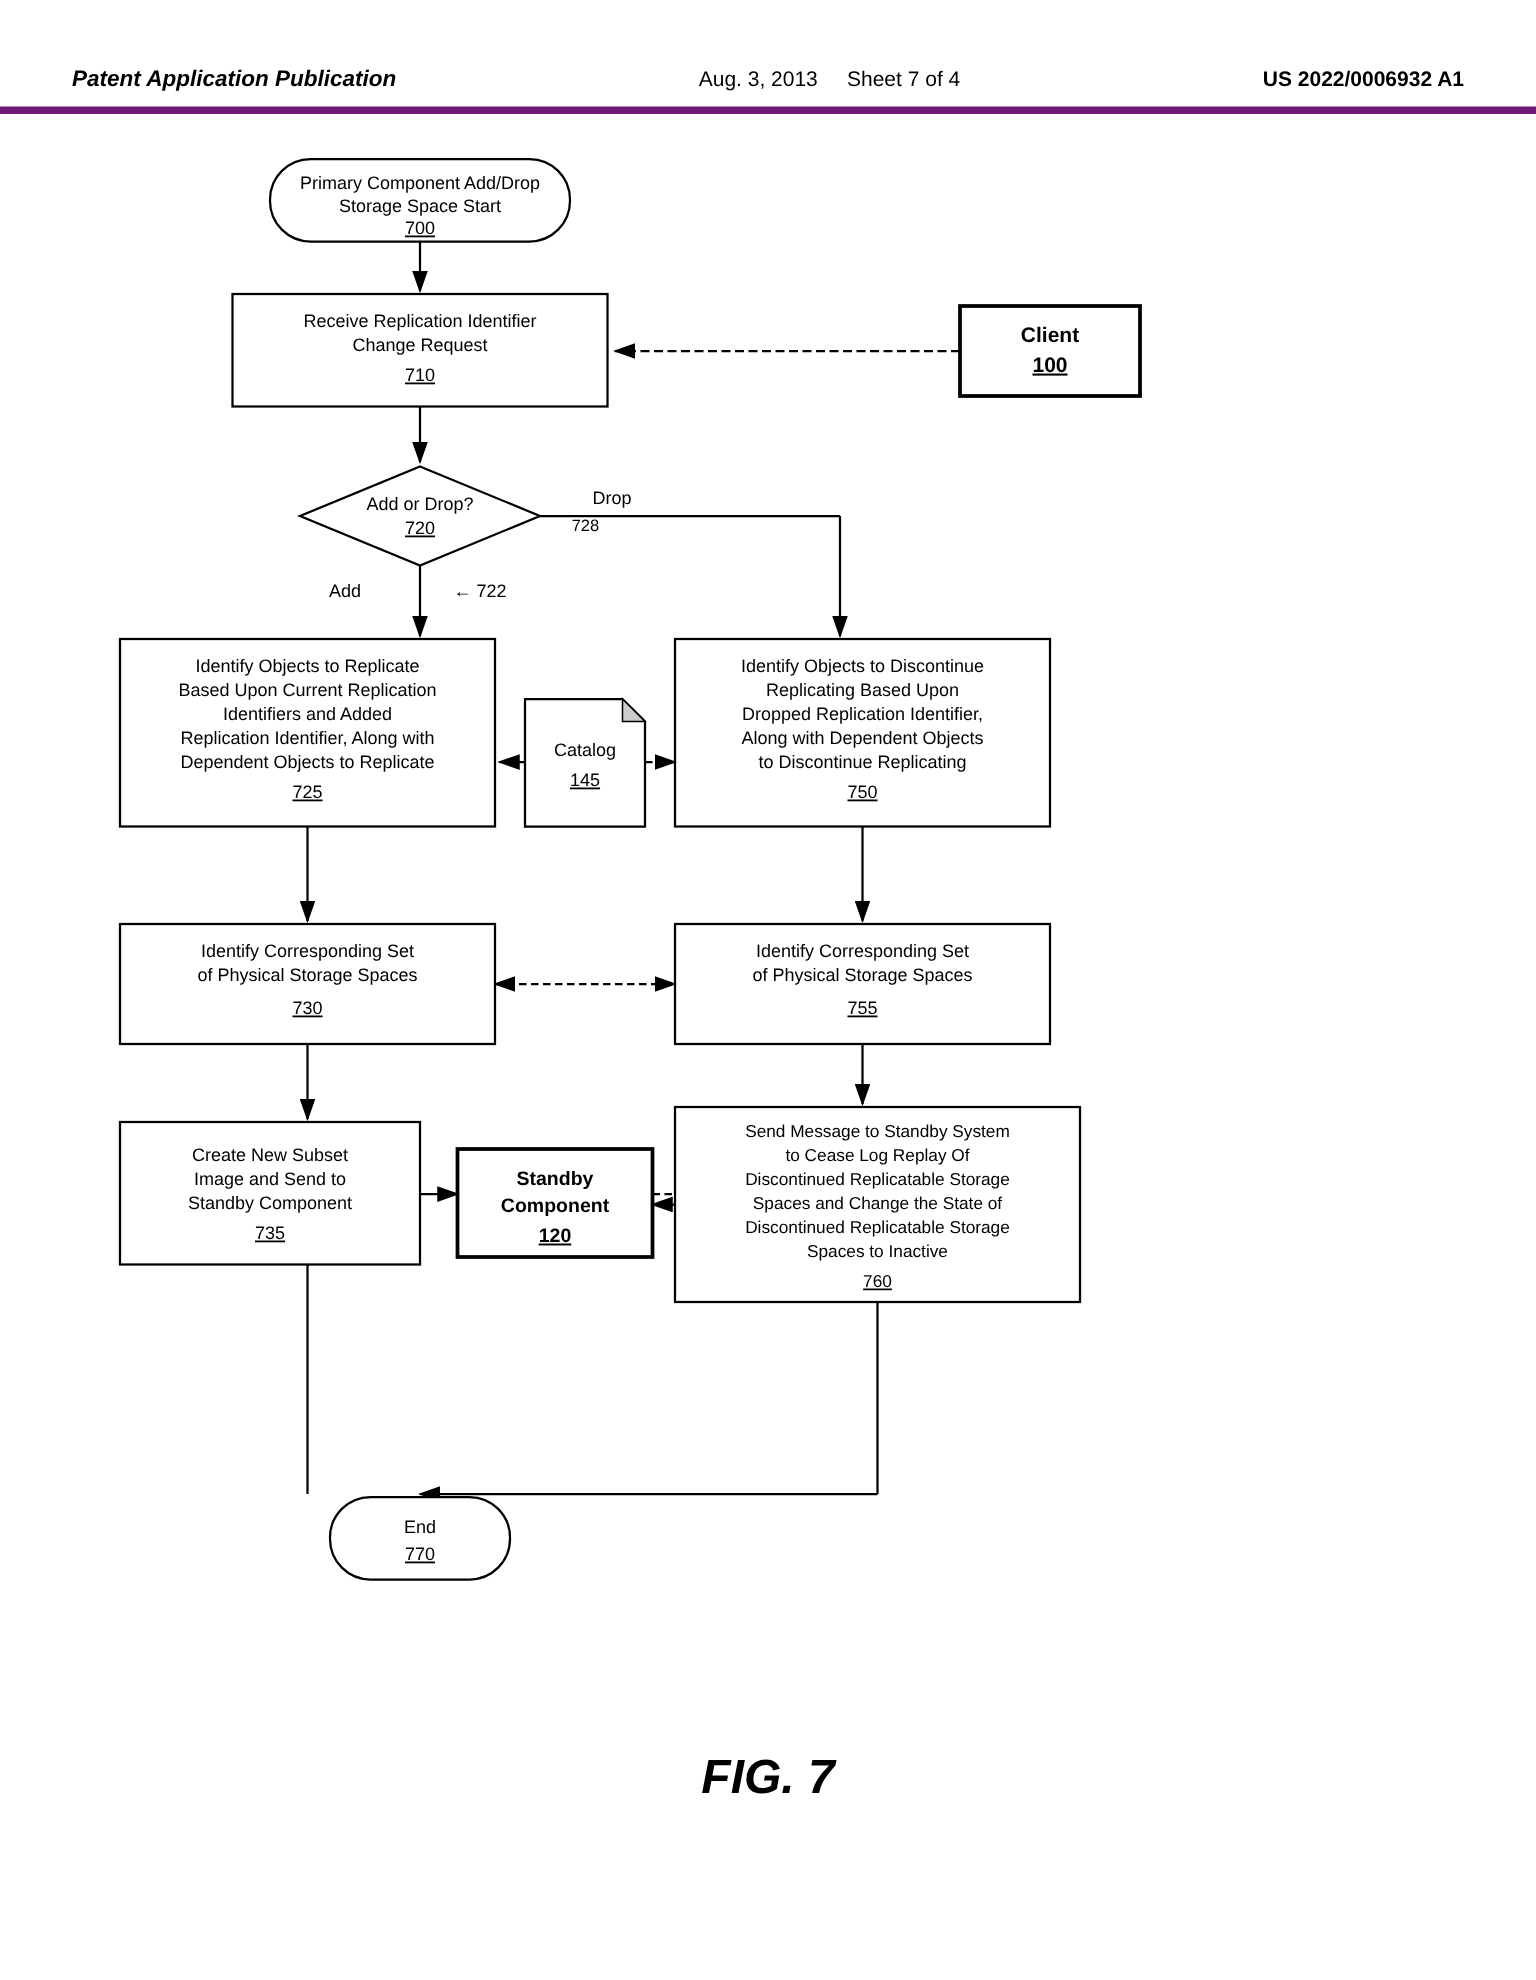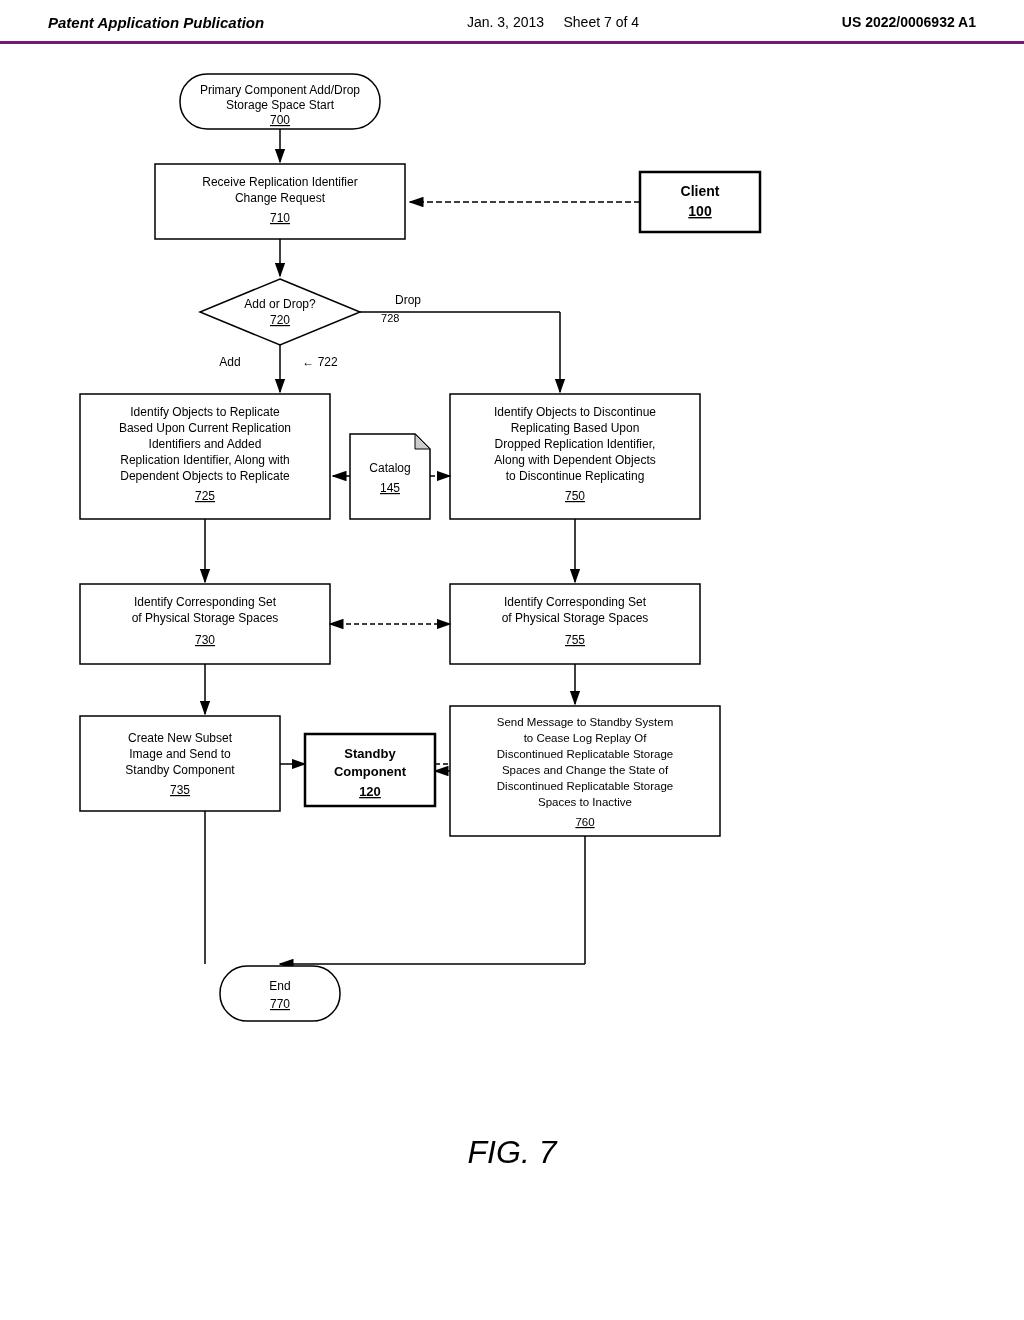--- a/index.html
+++ b/index.html
@@ -9,22 +9,22 @@
       width: 1024px;
       min-height: 1320px;
       position: relative;
       overflow-x: hidden;
     }
 
     .page-header {
       display: flex;
       justify-content: space-between;
       align-items: flex-start;
-      padding: 14px 48px 10px 48px;
-      border-bottom: 3px solid #701a75;
+      padding: 44px 48px 10px 48px;
+      border-bottom: 5px solid #701a75;
     }
 
     .header-left {
       font-size: 15px;
       font-weight: bold;
       font-style: italic;
     }
 
     .header-center {
       font-size: 14px;
@@ -46,36 +46,36 @@
     svg.diagram-svg {
       position: absolute;
       top: 0; left: 0;
       width: 100%;
       height: 100%;
     }
 
     .figure-label {
       text-align: center;
       font-size: 32px;
-      font-weight: normal;
+      font-weight: bold;
       font-style: italic;
       padding: 10px 0 20px 0;
     }
 
     text {
       font-family: Arial, sans-serif;
     }
   </style>
 </head>
 <body>
 
 <div class="page-header">
   <div class="header-left">Patent Application Publication</div>
   <div class="header-center">
-    <span>Jan. 3, 2013</span>&nbsp;&nbsp;&nbsp;&nbsp;
+    <span>Aug. 3, 2013</span>&nbsp;&nbsp;&nbsp;&nbsp;
     <span>Sheet 7 of 4</span>
   </div>
   <div class="header-right">US 2022/0006932 A1</div>
 </div>
 
 <div class="diagram-area">
   <svg class="diagram-svg" viewBox="0 0 1024 1080">
     <defs>
       <marker id="arrowhead" markerWidth="10" markerHeight="7" refX="9" refY="3.5" orient="auto">
         <polygon points="0 0, 10 3.5, 0 7" fill="#000"></polygon>

